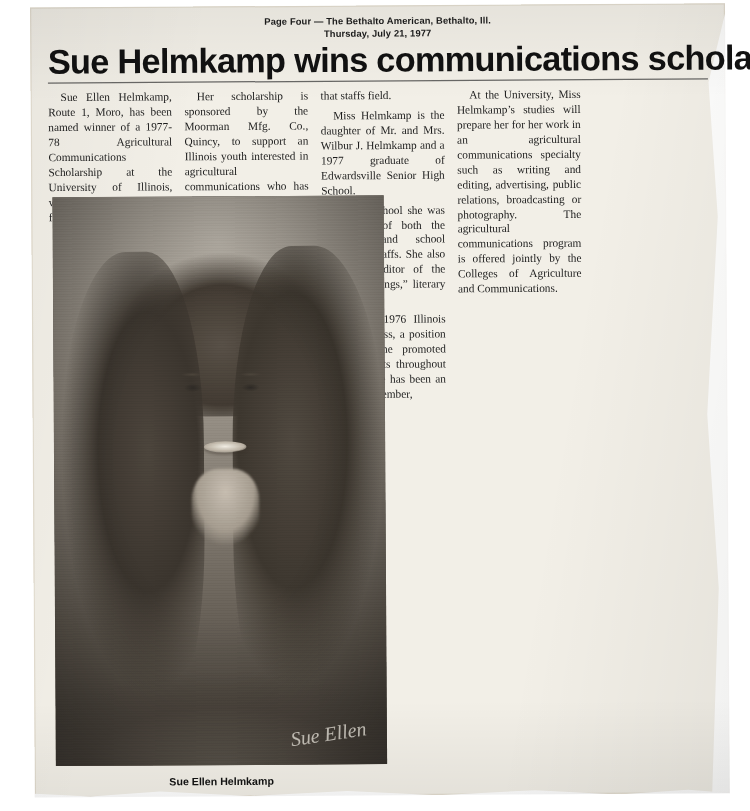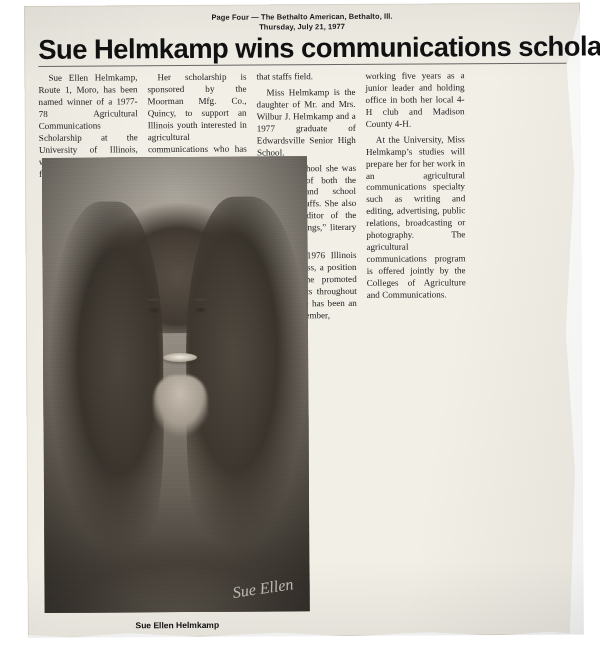--- a/index.html
+++ b/index.html
@@ -271,21 +271,20 @@
         </div>
 
         <div class="col">
           <p>that staffs field.</p>
           <p class="indent">Miss Helmkamp is the daughter of Mr. and Mrs. Wilbur J. Helmkamp and a 1977 graduate of Edwardsville Senior High School.</p>
           <p class="indent">In high school she was a member of both the yearbook and school newspaper staffs. She also served as editor of the “Pen ’n Inklings,” literary magazine.</p>
           <p class="indent">She was 1976 Illinois Jersey Princess, a position in which she promoted dairy products throughout the state. She has been an active 4-H member,</p>
         </div>
 
         <div class="col">
-          <p>working five years as a junior leader and holding office in both her local 4-H club and Madison County 4-H.</p>
           <p class="indent">At the University, Miss Helmkamp’s studies will prepare her for her work in an agricultural communications specialty such as writing and editing, advertising, public relations, broadcasting or photography. The agricultural communications program is offered jointly by the Colleges of Agriculture and Communications.</p>
         </div>
 
       </div>
     </div>
 
     <div class="photo-wrap">
       <div class="photo">
         <div class="bg"></div>
         <div class="hair-top"></div>

